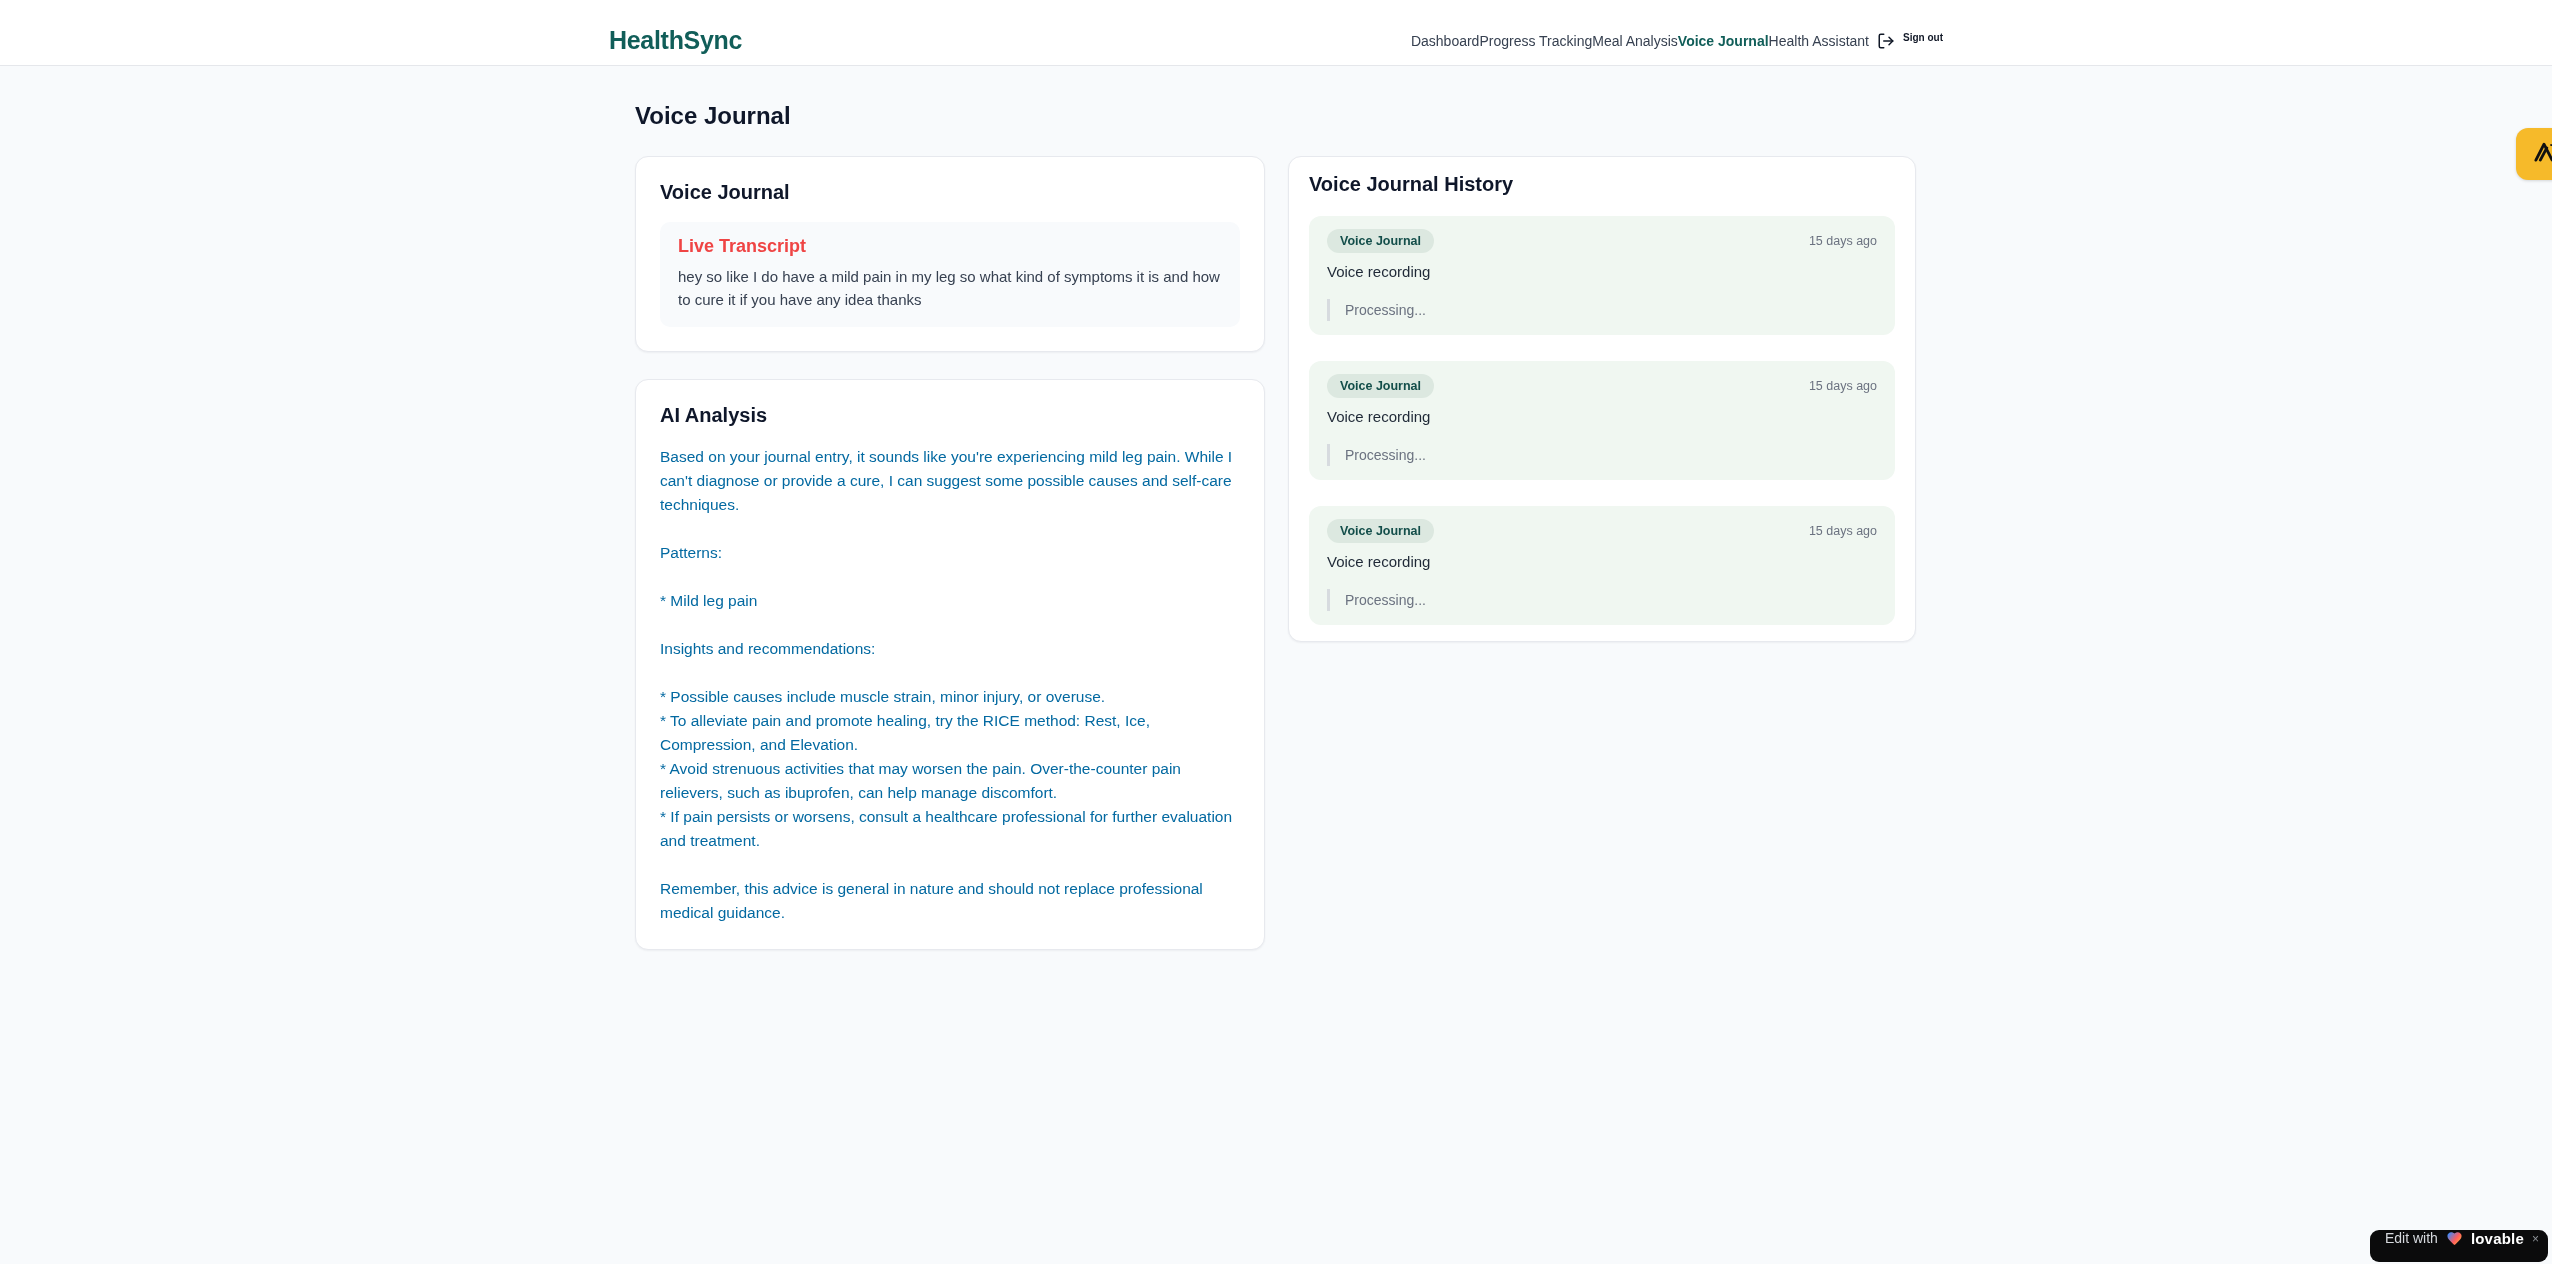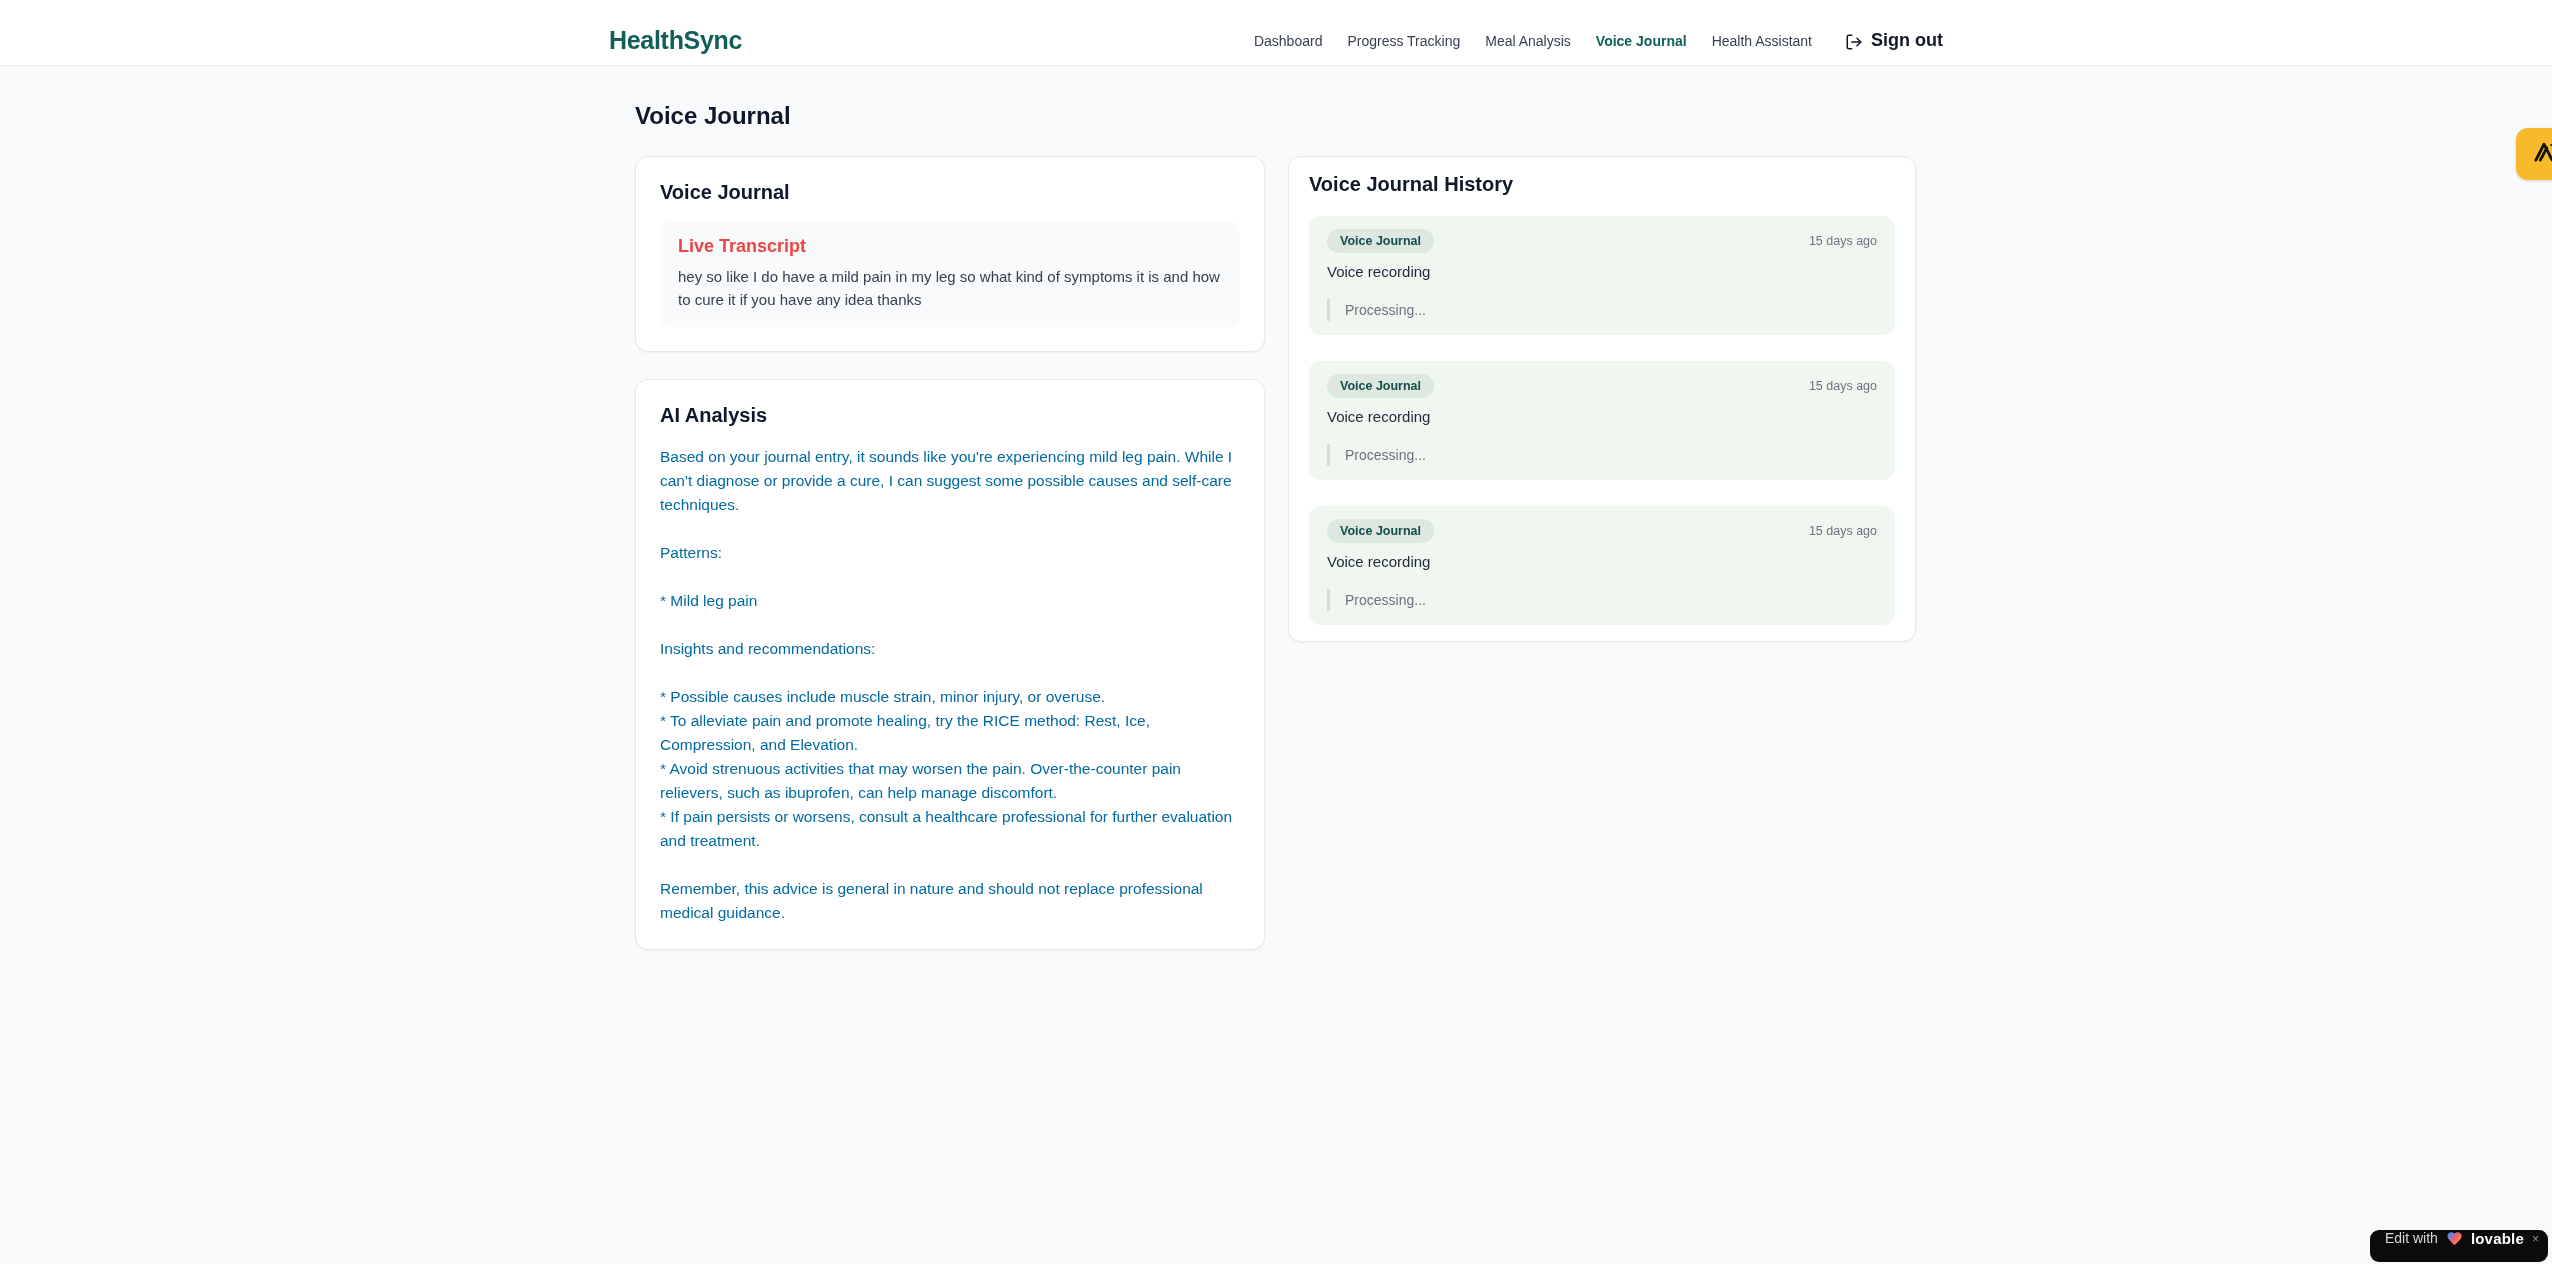--- a/index.html
+++ b/index.html
@@ -27,28 +27,28 @@
   }
   .header-inner {
     width: 1334px; height: 100%;
     margin: 8px auto;
     display: flex; align-items: center; justify-content: space-between;
   }
   .logo {
     font-size: 25px; font-weight: 700; color: #115e59; letter-spacing: -0.3px;
     cursor: default;
   }
-  .nav { display: flex; align-items: center; gap: 25px; }
+  .nav { display: flex; align-items: center; }
   .nav-item {
     font-size: 14px; color: #374151; cursor: pointer; white-space: nowrap;
   }
   .nav-item.active { color: #115e59; font-weight: 600; }
   .signout {
-    display: flex; align-items: flex-end; gap: 8px; margin-left: 8px;
-    font-size: 18px; font-weight: 600; color: #111827; cursor: pointer; white-space: nowrap;
+    display: flex; align-items: flex-start; gap: 8px; margin-left: 8px;
+    font-size: 10px; font-weight: 600; color: #111827; cursor: pointer; white-space: nowrap;
   }
   .signout svg { display: block; }
 
   
   .main { width: 1282px; margin: 0 auto; padding-top: 102px; }
   .page-title { font-size: 24px; font-weight: 700; color: #0f172a; margin-bottom: 26px; }
 
   .columns { display: flex; gap: 23px; align-items: flex-start; }
   .col-left  { width: 630px; display: flex; flex-direction: column; gap: 27px; }
   .col-right { width: 628px; }

